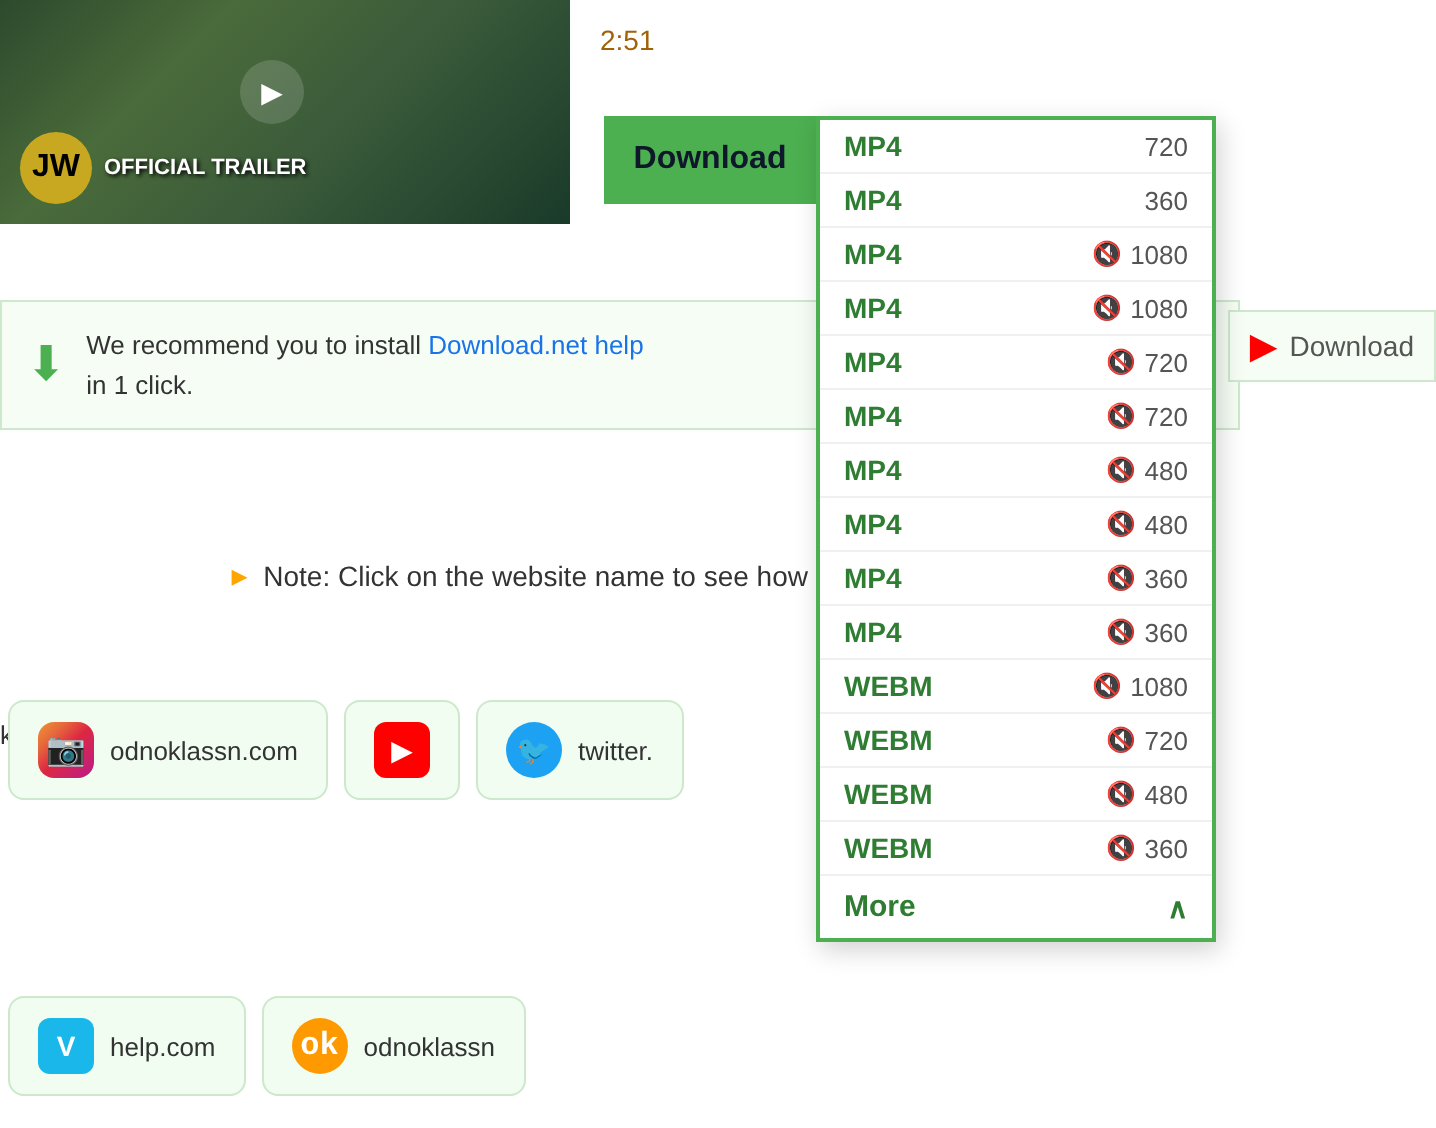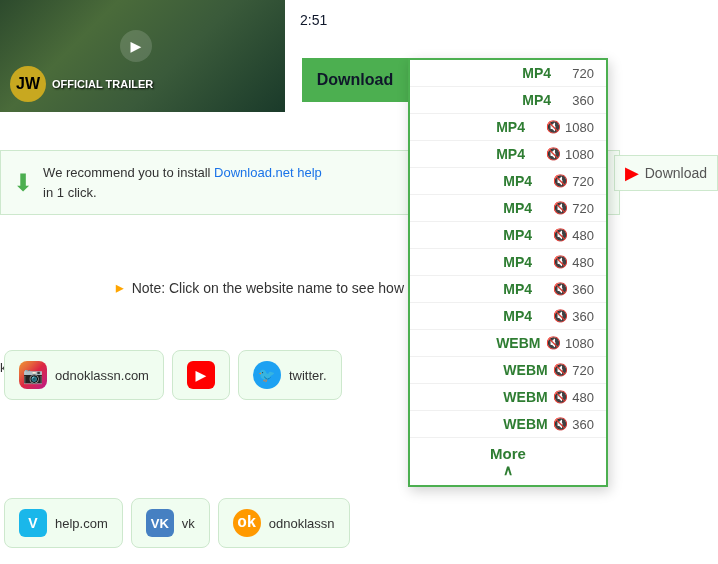--- a/index.html
+++ b/index.html
@@ -70,21 +70,21 @@
       justify-content: center;
       color: #fff;
       font-size: 14px;
     }
 
     
     .duration {
       position: absolute;
       top: 12px;
       left: 300px;
-      color: #0f172a;
+      color: #a16207;
       font-size: 14px;
     }
 
     
     .download-btn {
       position: absolute;
       top: 58px;
       left: 302px;
       width: 106px;
       height: 44px;
@@ -249,21 +249,21 @@
       left: 408px;
       width: 200px;
       background: #fff;
       border: 2px solid #4caf50;
       z-index: 10;
       box-shadow: 2px 4px 12px rgba(0,0,0,0.18);
     }
     .dropdown-item {
       display: flex;
       align-items: center;
-      justify-content: flex-end;
+      justify-content: space-between;
       padding: 5px 12px;
       font-size: 14px;
       color: #2e7d32;
       border-bottom: 1px solid #f0f0f0;
       cursor: pointer;
     }
     .dropdown-item:last-child {
       border-bottom: none;
     }
     .item-format {
@@ -285,21 +285,20 @@
     .more-row {
       display: flex;
       align-items: center;
       justify-content: space-between;
       padding: 7px 12px;
       font-size: 15px;
       color: #2e7d32;
       font-weight: 600;
       cursor: pointer;
       background: #fff;
-      flex-direction: column;
     }
     .chevron-up {
       color: #2e7d32;
       font-size: 14px;
     }
 
     
     .clipped-left {
       position: absolute;
       top: 360px;
@@ -358,24 +357,20 @@
     <span>twitter.</span>
   </div>
 </div>
 
 <div class="website-grid-2">
   <div class="website-item">
     <div class="site-icon-vimeo">V</div>
     <span>help.com</span>
   </div>
   <div class="website-item">
-    <div class="site-icon-vk">VK</div>
-    <span>vk</span>
-  </div>
-  <div class="website-item">
     <div class="site-icon-ok">ok</div>
     <span>odnoklassn</span>
   </div>
 </div>
 
 <div class="dropdown-panel" id="dropdown-panel">
 <div class="dropdown-item">
       <span class="item-format">MP4</span>
       <span class="item-quality">720</span>
     </div>

